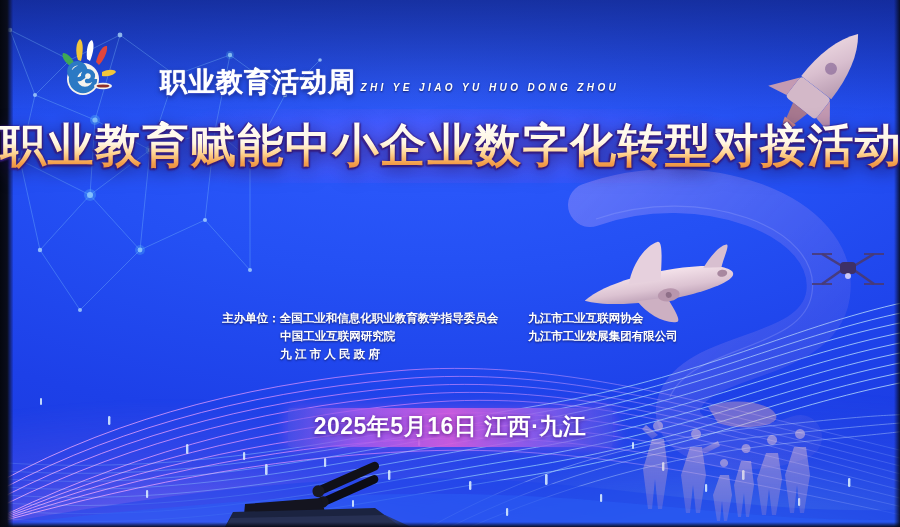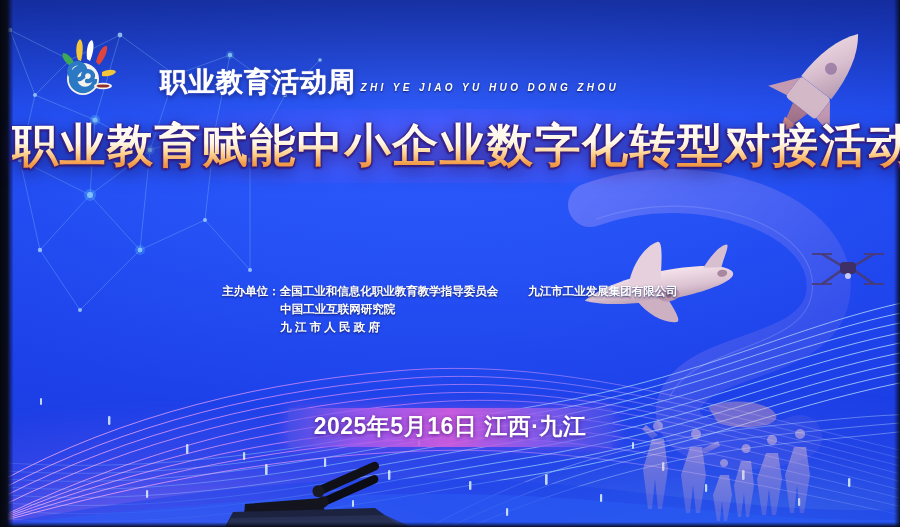--- a/index.html
+++ b/index.html
@@ -131,21 +131,20 @@
     text-shadow: 0 1px 2px rgba(0,0,40,.7);
     font-style: italic;
   }
 
   
   .title-wrap {
     position: absolute;
     left: 0; right: 0;
     top: 121px;
     text-align: center;
-    padding-left: 12px;
   }
   .main-title {
     display: inline-block;
     font-size: 46px;
     font-weight: 900;
     letter-spacing: 1.5px;
     line-height: 1.08;
     white-space: nowrap;
     background: linear-gradient(to bottom,
         #fffdf6 0%, #fff8e8 42%, #ffd89a 63%, #f7a martensite 64%, #f2a04a 80%, #e8853a 100%);
@@ -169,21 +168,21 @@
     transform: translate(-50%,-50%);
     width: 780px; height: 74px;
     background: radial-gradient(60% 100% at 50% 50%, rgba(190,90,255,.28), rgba(60,60,240,0) 72%);
     pointer-events: none;
   }
 
   
   .orgs {
     position: absolute;
     left: 0; right: 0;
-    top: 282px;
+    top: 309px;
     display: flex;
     justify-content: center;
     gap: 30px;
     padding: 0 72px;
     box-sizing: border-box;
   }
   .org-col { display: block; }
   .org-line {
     font-size: 11.5px;
     font-weight: 700;
@@ -507,20 +506,21 @@
   <div class="orgs">
 
     <div class="org-col col1">
       <div class="org-line">主办单位：全国工业和信息化职业教育教学指导委员会</div>
       <div class="org-line indent">中国工业互联网研究院</div>
       <div class="org-line indent">九 江 市 人 民 政 府</div>
     </div>
 
 
     <div class="org-col col3">
+      <div class="org-line">九江市工业互联网协会</div>
       <div class="org-line">九江市工业发展集团有限公司</div>
     </div>
 
   </div>
 
   <div class="date-banner">
     <span class="date-text">2025年5月16日 江西·九江</span>
   </div>
 
 </div>

